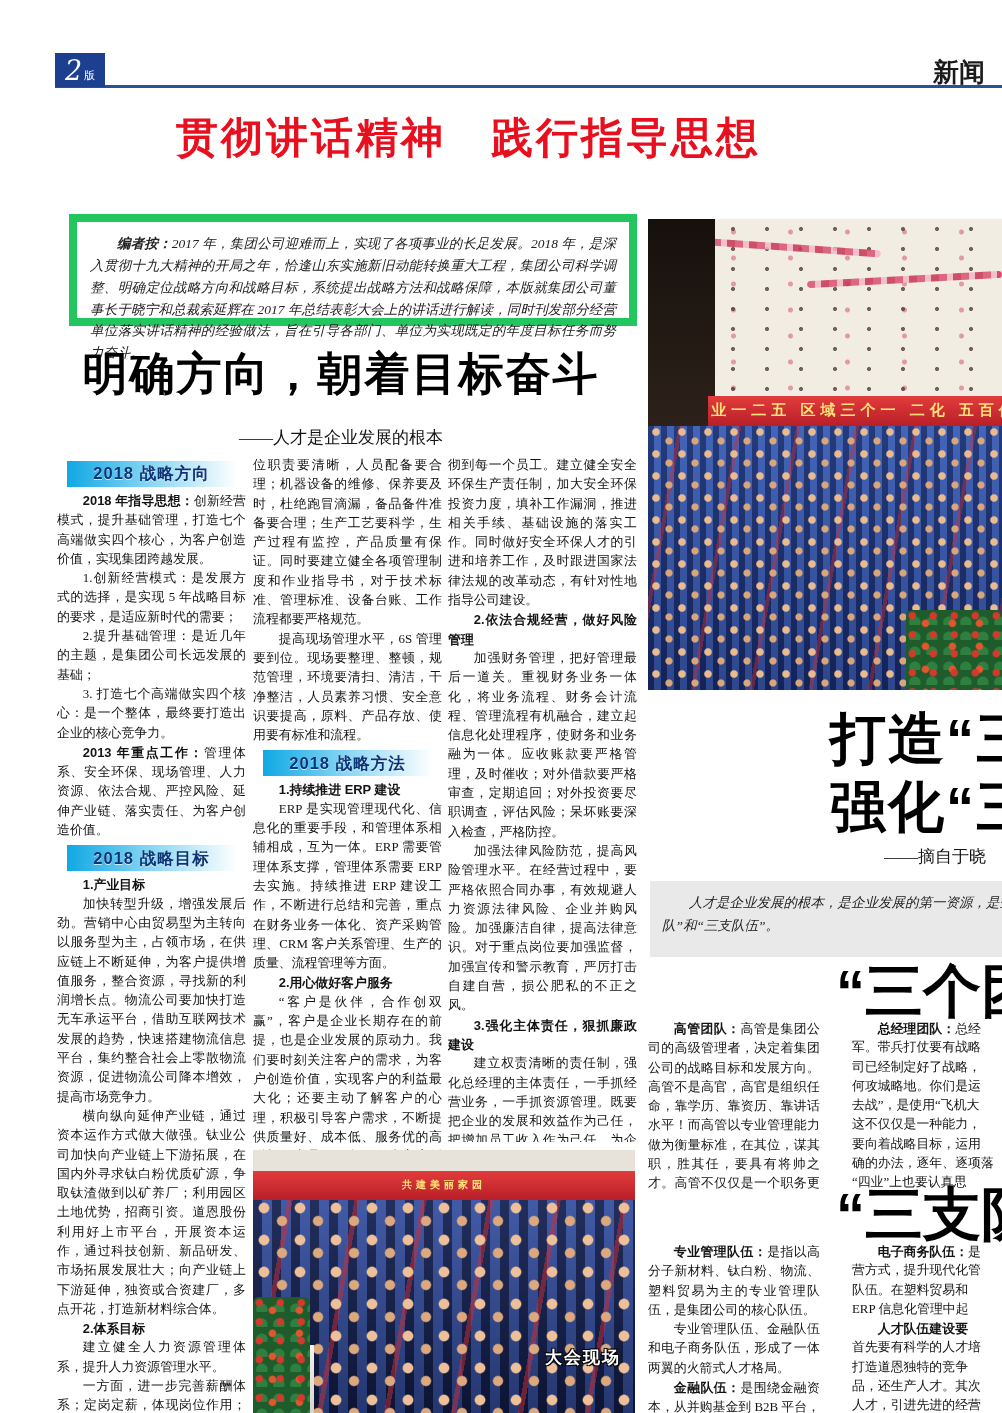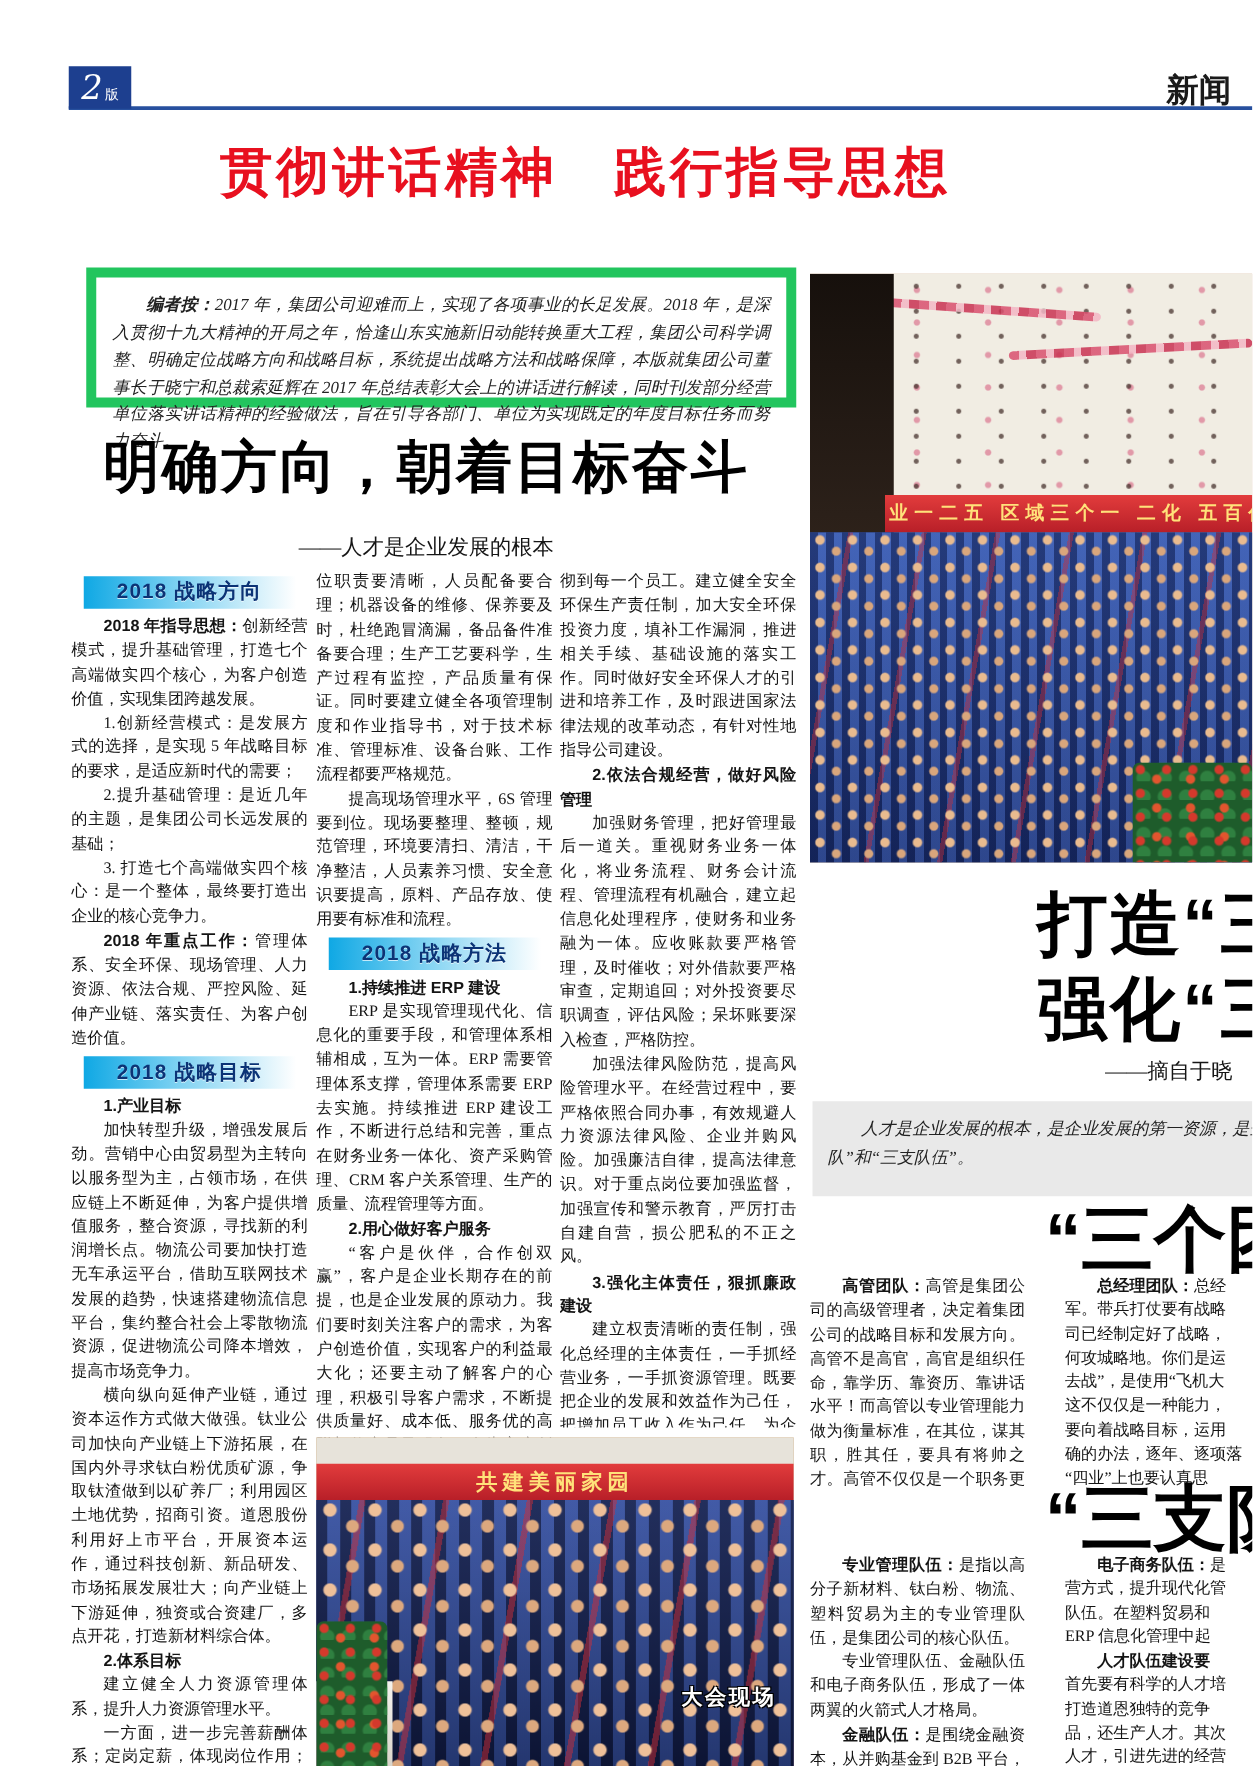--- a/index.html
+++ b/index.html
@@ -60,21 +60,21 @@
   .garland{position:absolute;height:7px;border-radius:4px;background:repeating-linear-gradient(90deg,#d94f6e 0 8px,#f3b6c4 8px 14px,#c93252 14px 22px);opacity:.85;}
 
   .stage-dark{position:absolute;left:0;top:0;width:19%;height:74%;
               background:linear-gradient(180deg,#16100c 0%,#2b2019 55%,#3c2b1f 100%);}
   .wall{position:absolute;left:19%;top:40%;width:81%;height:22%;
         background:repeating-linear-gradient(90deg,#c9a878 0 34px,#a97f50 34px 39px);}
   .photo-banner{position:absolute;display:flex;align-items:center;justify-content:center;
         background:linear-gradient(180deg,#e23c3c,#b81f28);color:#ffe27a;
         font-family:"Liberation Sans",sans-serif;font-weight:700;white-space:nowrap;overflow:hidden;}
   .photo-top .photo-banner{left:17%;top:37.5%;width:83%;height:6.5%;font-size:15px;letter-spacing:5px;}
-  .photo-bottom .photo-banner{left:0;top:8%;width:100%;height:11%;font-size:17px;letter-spacing:4px;}
+  .photo-bottom .photo-banner{left:0;top:8%;width:100%;height:11%;font-size:10px;letter-spacing:4px;}
 
   .crowd{position:absolute;left:0;width:100%;
          background-color:#25418f;
          background-image:
            radial-gradient(circle at 8px 6px,#e9bb8f 0 3.2px,transparent 4.4px),
            radial-gradient(circle at 21px 15px,#d9a67c 0 3px,transparent 4.2px),
            repeating-linear-gradient(100deg,transparent 0 30px,rgba(205,45,55,.42) 30px 34px,transparent 34px 58px),
            repeating-linear-gradient(90deg,rgba(8,18,58,.45) 0 6px,rgba(84,120,205,.30) 6px 13px),
            linear-gradient(180deg,#3c5cb0 0%,#1d3170 100%);
          background-size:26px 22px,26px 22px,auto,auto,auto;}
@@ -146,21 +146,21 @@
 
   <div class="la-title">明确方向，朝着目标奋斗</div>
   <div class="la-byline">——人才是企业发展的根本</div>
 
   <div class="col col1">
     <div class="badge">2018 战略方向</div>
     <p class="body"><span class="ld">2018 年指导思想：</span><span>创新经营模式，提升基础管理，打造七个高端做实四个核心，为客户创造价值，实现集团跨越发展。</span></p>
     <p class="body">1.创新经营模式：是发展方式的选择，是实现 5 年战略目标的要求，是适应新时代的需要；</p>
     <p class="body">2.提升基础管理：是近几年的主题，是集团公司长远发展的基础；</p>
     <p class="body">3. 打造七个高端做实四个核心：是一个整体，最终要打造出企业的核心竞争力。</p>
-    <p class="body"><span class="ld">2018 年重点工作：</span><span>管理体系、安全环保、现场管理、人力资源、依法合规、严控风险、延伸产业链、落实责任、为客户创造价值。</span></p>
+    <p class="body"><span class="ld">2013 年重点工作：</span><span>管理体系、安全环保、现场管理、人力资源、依法合规、严控风险、延伸产业链、落实责任、为客户创造价值。</span></p>
     <div class="badge">2018 战略目标</div>
     <p class="hline">1.产业目标</p>
     <p class="body">加快转型升级，增强发展后劲。营销中心由贸易型为主转向以服务型为主，占领市场，在供应链上不断延伸，为客户提供增值服务，整合资源，寻找新的利润增长点。物流公司要加快打造无车承运平台，借助互联网技术发展的趋势，快速搭建物流信息平台，集约整合社会上零散物流资源，促进物流公司降本增效，提高市场竞争力。</p>
     <p class="body">横向纵向延伸产业链，通过资本运作方式做大做强。钛业公司加快向产业链上下游拓展，在国内外寻求钛白粉优质矿源，争取钛渣做到以矿养厂；利用园区土地优势，招商引资。道恩股份利用好上市平台，开展资本运作，通过科技创新、新品研发、市场拓展发展壮大；向产业链上下游延伸，独资或合资建厂，多点开花，打造新材料综合体。</p>
     <p class="hline">2.体系目标</p>
     <p class="body">建立健全人力资源管理体系，提升人力资源管理水平。</p>
     <p class="body">一方面，进一步完善薪酬体系；定岗定薪，体现岗位作用；定能定薪，体现个人价值；定绩定薪，体现激励作用。</p>
 
   </div>
 

